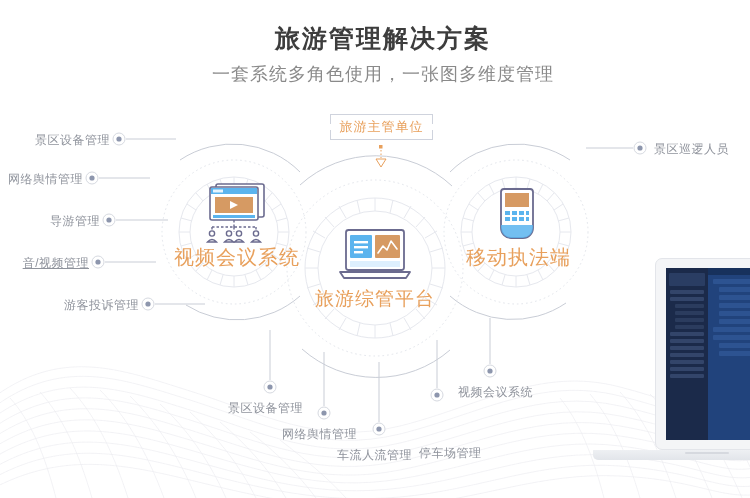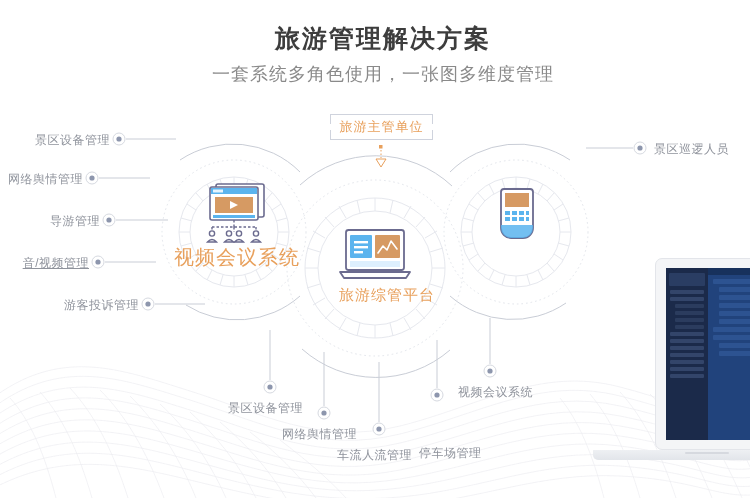--- a/index.html
+++ b/index.html
@@ -39,21 +39,21 @@
   .badge .br.br2{right:0;bottom:0;border-left:none;border-top:none;}
   .badge .bline{position:absolute;background:#cfd3dd;}
   .badge .bline.t{left:9px;right:9px;top:0;height:1px;}
   .badge .bline.b{left:9px;right:9px;bottom:0;height:1px;}
 
   
   .node-label{
     position:absolute;color:#e8a05c;font-size:20px;letter-spacing:1px;
     text-align:center;white-space:nowrap;
   }
-  .node-label.big{font-size:15px;text-align:right;}
+  .node-label.big{font-size:19px;}
 
   
   .sl{
     position:absolute;font-size:12px;color:#8f939c;white-space:nowrap;
     letter-spacing:.5px;
     text-align:right;
   }
   .sl.r{text-align:right;}
 
   
@@ -378,20 +378,21 @@
         <rect x="23" y="25" width="5" height="4"></rect>
           <rect x="30" y="25" width="3" height="4"></rect>
         <rect x="9" y="31" width="5" height="4"></rect>
           <rect x="16" y="31" width="5" height="4"></rect>
         <rect x="23" y="31" width="5" height="4"></rect>
           <rect x="30" y="31" width="3" height="4"></rect>
       </g>
       <path d="M5 39 h32 v3 a10 10 0 0 1 -10 10 h-12 a10 10 0 0 1 -10 -10 z" fill="#5bb4ee" opacity=".85"></path>
     </svg>
   </div>
+  <div class="node-label" style="left:466px;top:244px;width:100px;">移动执法端</div>
 
   <div class="sl r" style="left:0;top:132px;width:110px;">景区设备管理</div>
   <div class="sl r" style="left:0;top:171px;width:83px;">网络舆情管理</div>
   <div class="sl r" style="left:0;top:213px;width:100px;">导游管理</div>
   <div class="sl r" style="left:0;top:255px;width:89px;text-decoration:underline;">音/视频管理</div>
   <div class="sl r" style="left:0;top:297px;width:139px;">游客投诉管理</div>
 
   <div class="sl" style="left:654px;top:141px;">景区巡逻人员</div>
 
   <div class="sl" style="left:228px;top:400px;">景区设备管理</div>

